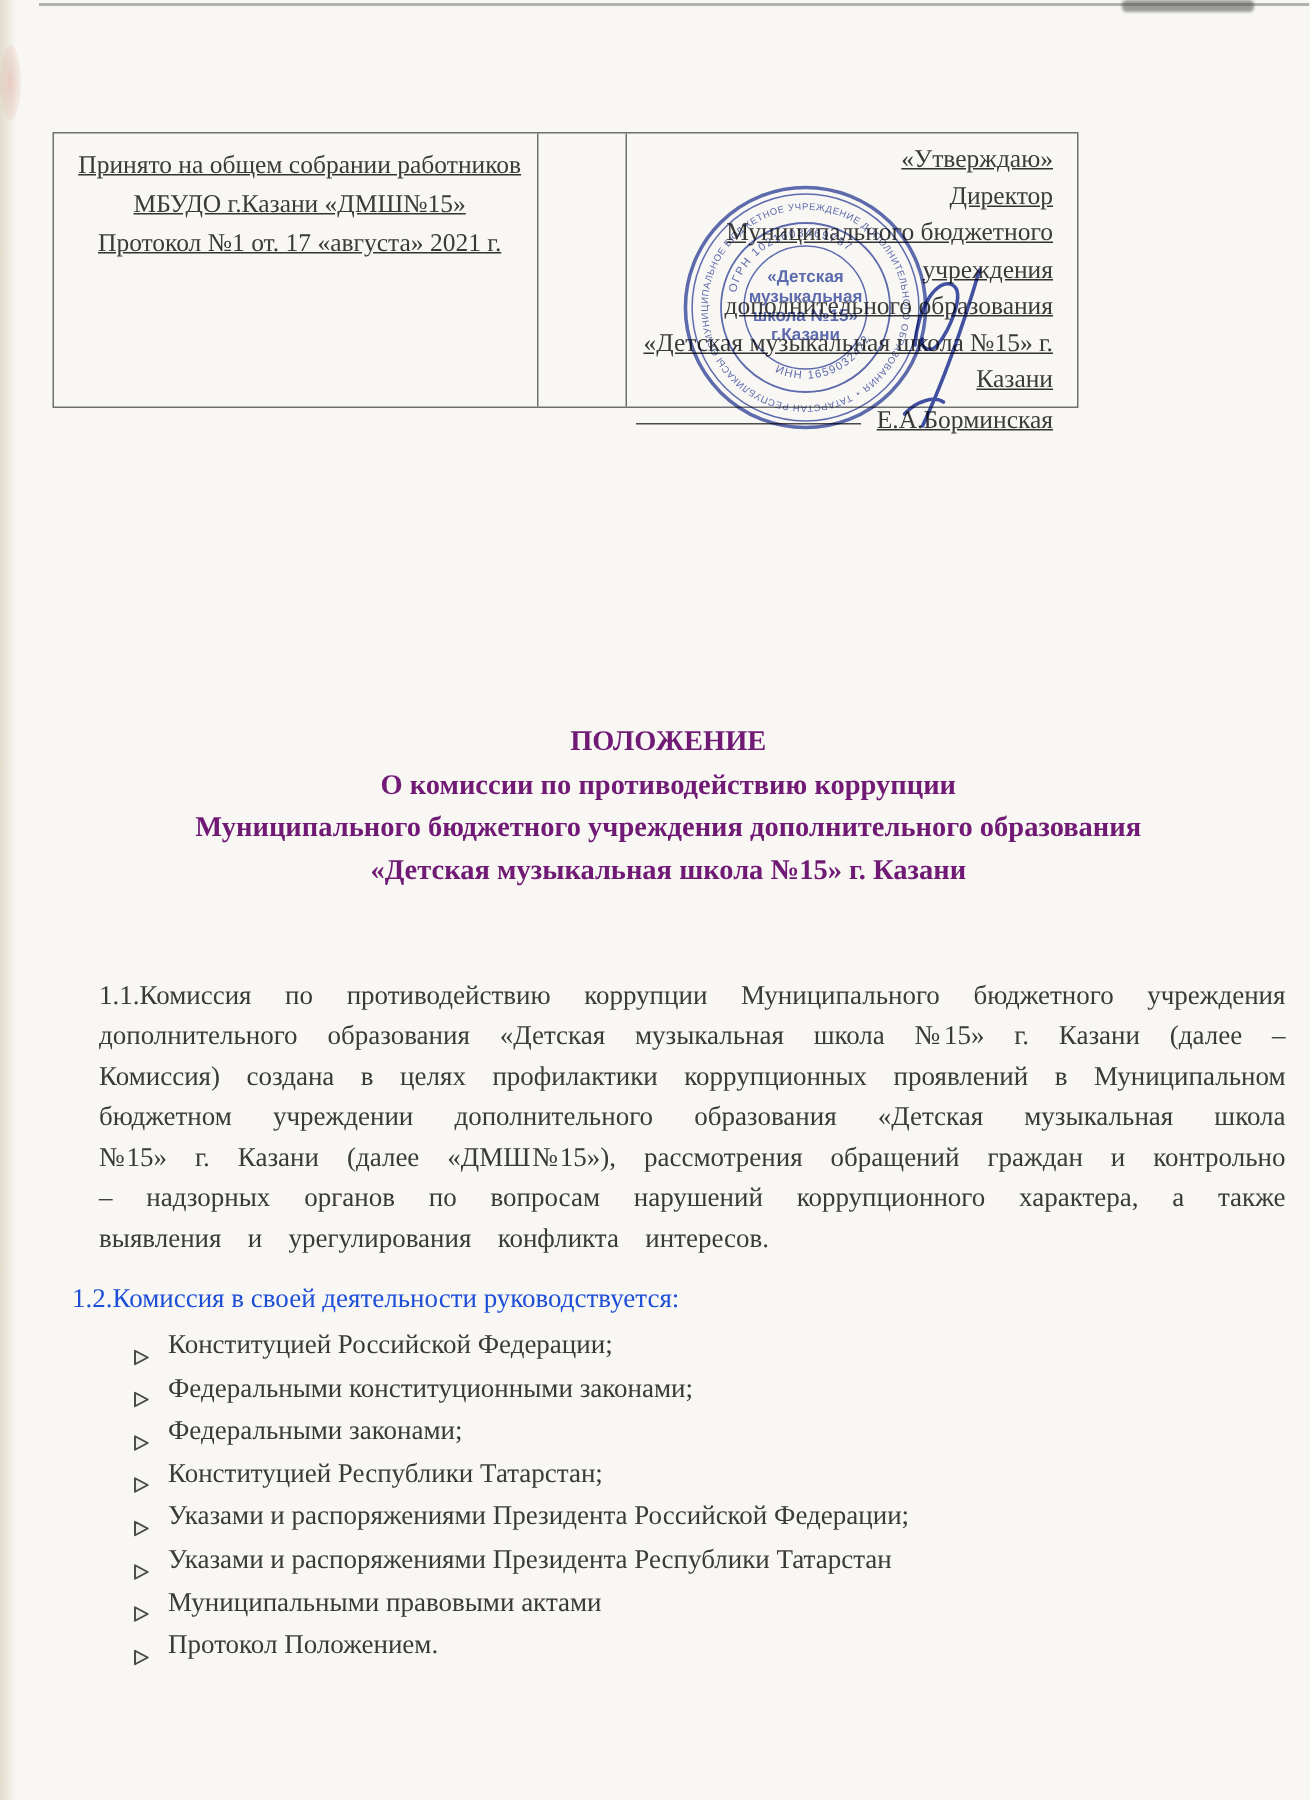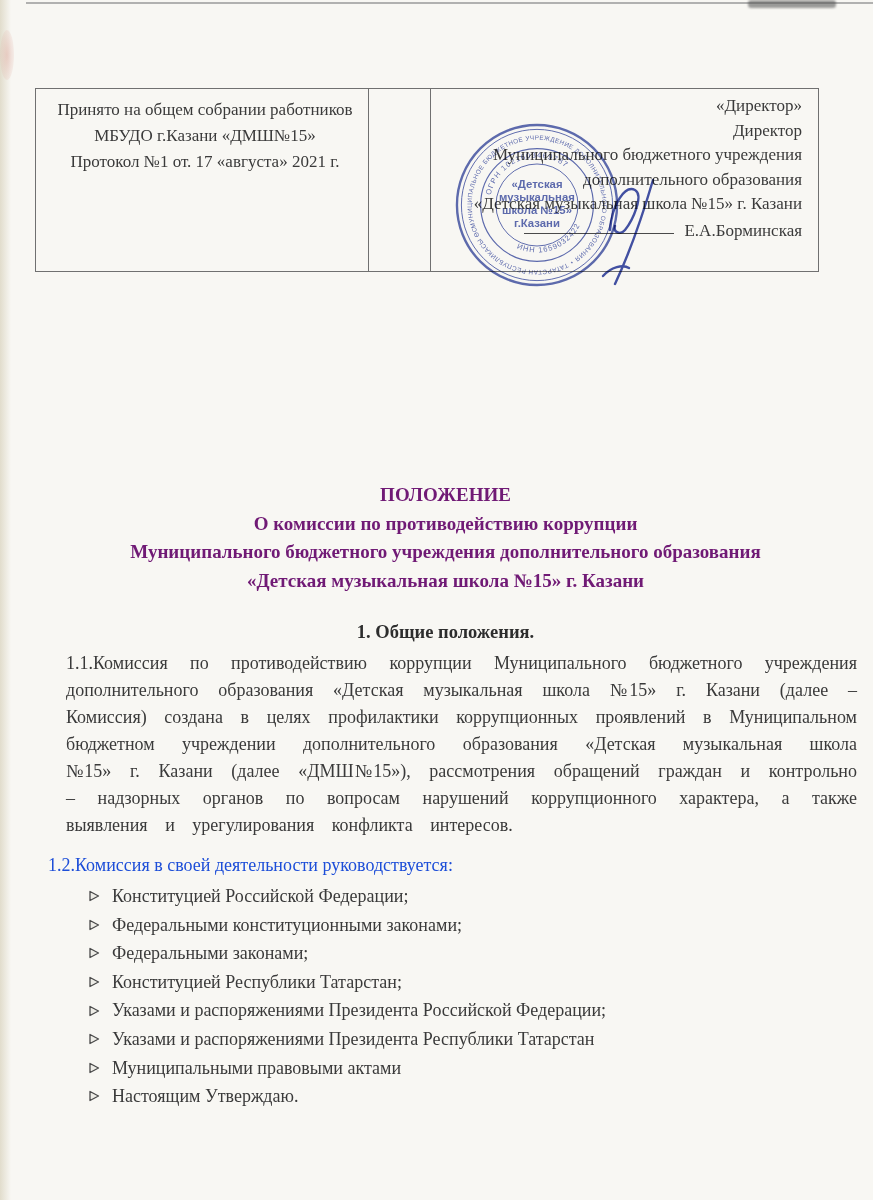--- a/index.html
+++ b/index.html
@@ -9,22 +9,22 @@
   
   .edge-left{position:absolute;left:0;top:0;width:11px;height:1200px;
              background:linear-gradient(to right, rgba(210,203,178,.6), rgba(210,203,178,0));}
   .spot-pink{position:absolute;left:0;top:30px;width:14px;height:50px;border-radius:50%;
              background:radial-gradient(rgba(224,176,165,.55), rgba(224,176,165,0));}
   .top-line{position:absolute;left:26px;top:2px;right:0;height:2px;background:#9a9a9a;opacity:.75;}
   .smudge-tr{position:absolute;left:748px;top:0;width:88px;height:8px;background:#4f4f4f;
              opacity:.55;border-radius:3px;filter:blur(1px);}
 
   
-  .header-table{position:absolute;left:35px;top:88px;width:784px;height:184px;display:flex;
-                border:1.6px solid #707070;box-sizing:border-box;}
+  .header-table{position:absolute;left:35px;top:88px;width:684px;height:184px;display:flex;
+                border:1.6px solid #707070;box-sizing:border-box;text-decoration:underline;}
   .cell{box-sizing:border-box;color:#3a3a3a;}
   .cell-left{width:333px;border-right:1.6px solid #707070;padding:8px 8px 0 14px;
              text-align:center;font-size:17px;line-height:26px;}
   .cell-mid{width:62px;border-right:1.6px solid #707070;}
   .cell-right{flex:1;padding:5px 16px 0 6px;text-align:right;font-size:17px;line-height:24.5px;}
   .sig-row{display:flex;justify-content:flex-end;align-items:flex-start;margin-top:2px;}
   .sig-line{width:150px;border-bottom:1.6px solid #4a4a4a;height:14px;margin-right:10px;}
 
   
   .stamp{position:absolute;left:453px;top:121px;width:168px;height:168px;
@@ -37,21 +37,21 @@
                font-weight:bold;font-size:19px;line-height:28.5px;color:#701a75;}
   .section-heading{position:absolute;left:48px;top:622px;width:795px;text-align:center;
                    font-weight:bold;font-size:18.5px;color:#2d2d2d;}
 
   
   .para-11{position:absolute;left:66px;top:650px;width:791px;margin:0;font-size:18px;
            line-height:27px;text-align:justify;word-spacing:13px;color:#3a3a3a;}
   .para-12{position:absolute;left:48px;top:855px;width:791px;margin:0;font-size:18px;
            color:#1d4ed8;}
   .law-list{position:absolute;left:88px;top:882px;margin:0;padding:0;list-style:none;}
-  .law-list li{display:flex;align-items:center;font-size:18px;line-height:28.6px;color:#3a3a3a;}
+  .law-list li{display:flex;align-items:flex-end;font-size:18px;line-height:28.6px;color:#3a3a3a;}
   .bullet{display:inline-flex;margin-right:12px;flex:0 0 auto;}
 
   .stamp text{font-family:"Liberation Sans", sans-serif;}
 </style>
 </head>
 <body>
 
 <div class="page">
 
   <div class="edge-left"></div>
@@ -60,21 +60,21 @@
   <div class="smudge-tr"></div>
 
   <div class="header-table">
     <div class="cell cell-left">
       <div>Принято на общем собрании работников</div>
       <div>МБУДО г.Казани «ДМШ№15»</div>
       <div>Протокол №1 от. 17 «августа» 2021 г.</div>
     </div>
     <div class="cell cell-mid"></div>
     <div class="cell cell-right">
-      <div>«Директор»</div>
+      <div>«Утверждаю»</div>
       <div>Директор</div>
       <div>Муниципального бюджетного учреждения</div>
       <div>дополнительного образования</div>
       <div>«Детская музыкальная школа №15» г. Казани</div>
       <div class="sig-row">
         <span class="sig-line"></span>
         <span>Е.А.Борминская</span>
       </div>
     </div>
   </div>
@@ -118,21 +118,20 @@
     </g>
   </svg>
 
   <div class="title-block">
     <div>ПОЛОЖЕНИЕ</div>
     <div>О комиссии по противодействию коррупции</div>
     <div>Муниципального бюджетного учреждения дополнительного образования</div>
     <div>«Детская музыкальная школа №15» г. Казани</div>
   </div>
 
-  <div class="section-heading">1.  Общие положения.</div>
   <p class="para-11">1.1.Комиссия по противодействию коррупции Муниципального бюджетного учреждения дополнительного образования «Детская музыкальная школа №15»  г. Казани (далее – Комиссия) создана в целях профилактики коррупционных проявлений в Муниципальном бюджетном учреждении дополнительного образования «Детская музыкальная школа №15»  г. Казани  (далее «ДМШ№15»), рассмотрения обращений граждан  и контрольно – надзорных органов по вопросам нарушений коррупционного характера, а также выявления  и урегулирования конфликта интересов.</p>
   <p class="para-12">1.2.Комиссия в своей деятельности руководствуется:</p>
 
   <ul class="law-list">
     <li>
       <span class="bullet">
           <svg width="12" height="12">
             <path d="M2 1.5 L10.5 6 L2 10.5 Z" fill="#eeede7" stroke="#4a4a4a" stroke-width="1.3" stroke-linejoin="round"></path>
           </svg>
         </span>
@@ -185,17 +184,17 @@
           </svg>
         </span>
       <span>Муниципальными правовыми актами</span>
     </li>
     <li>
       <span class="bullet">
           <svg width="12" height="12">
             <path d="M2 1.5 L10.5 6 L2 10.5 Z" fill="#eeede7" stroke="#4a4a4a" stroke-width="1.3" stroke-linejoin="round"></path>
           </svg>
         </span>
-      <span>Настоящим Утверждаю.</span>
+      <span>Протокол Положением.</span>
     </li>
   </ul>
 
 </div>
 
 </body></html>

